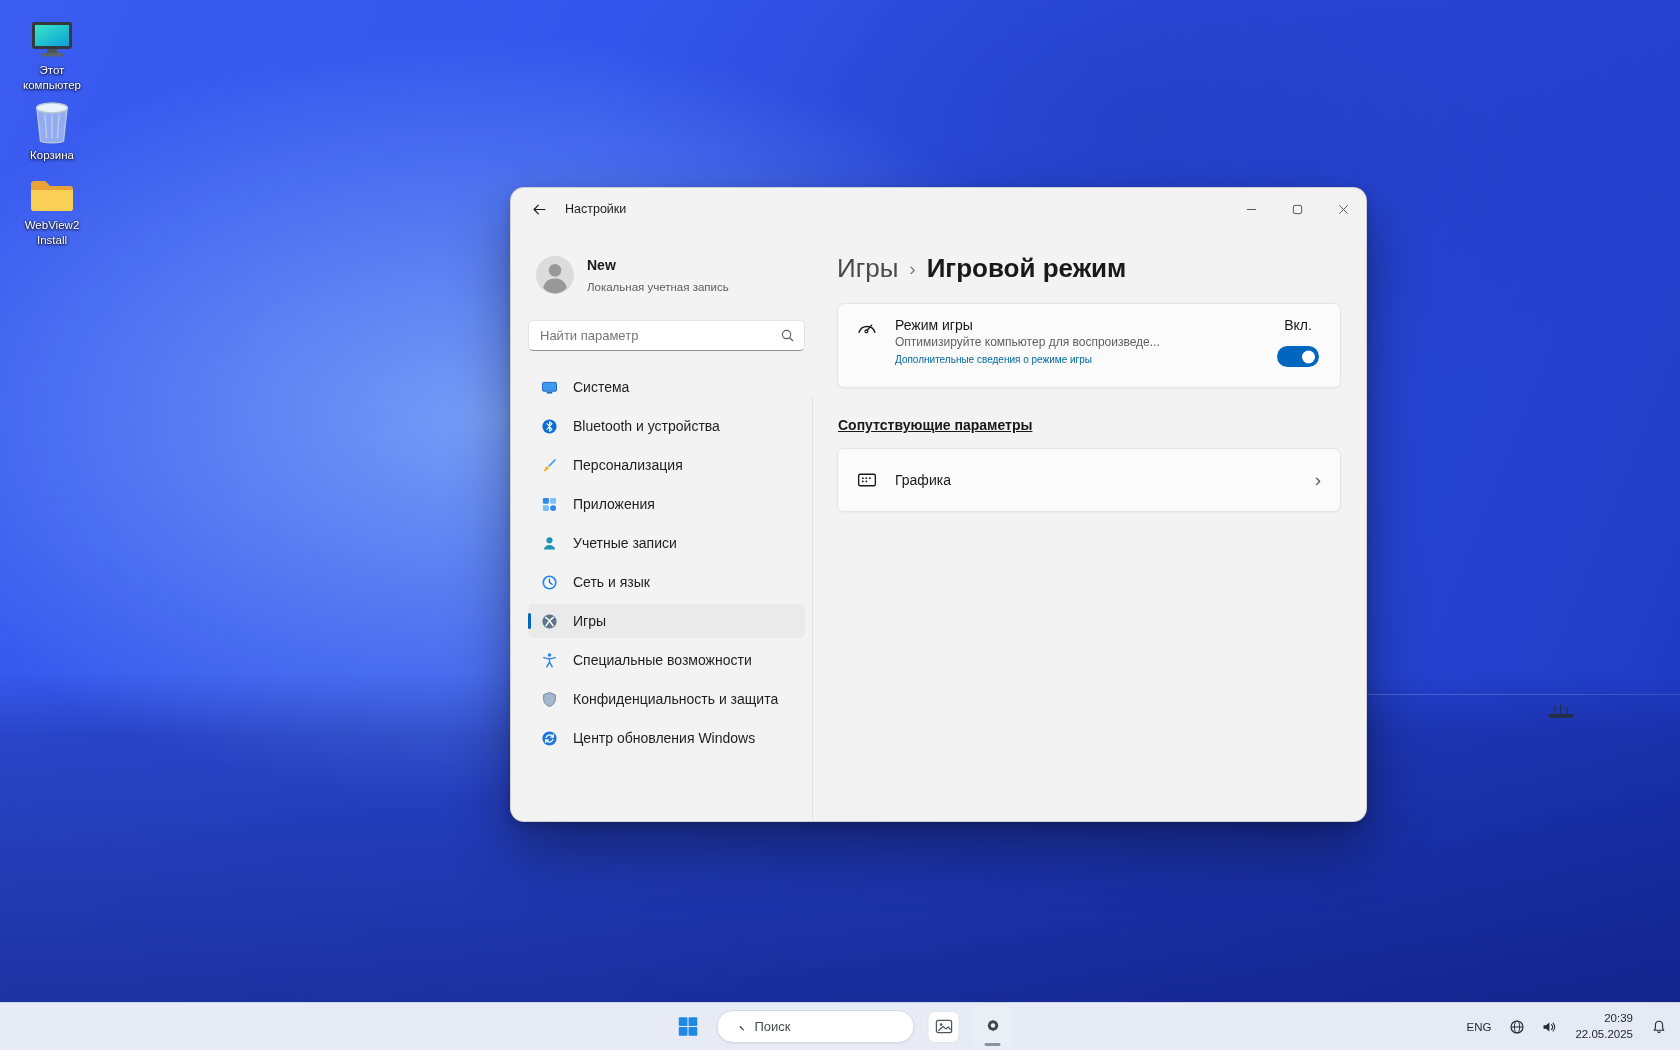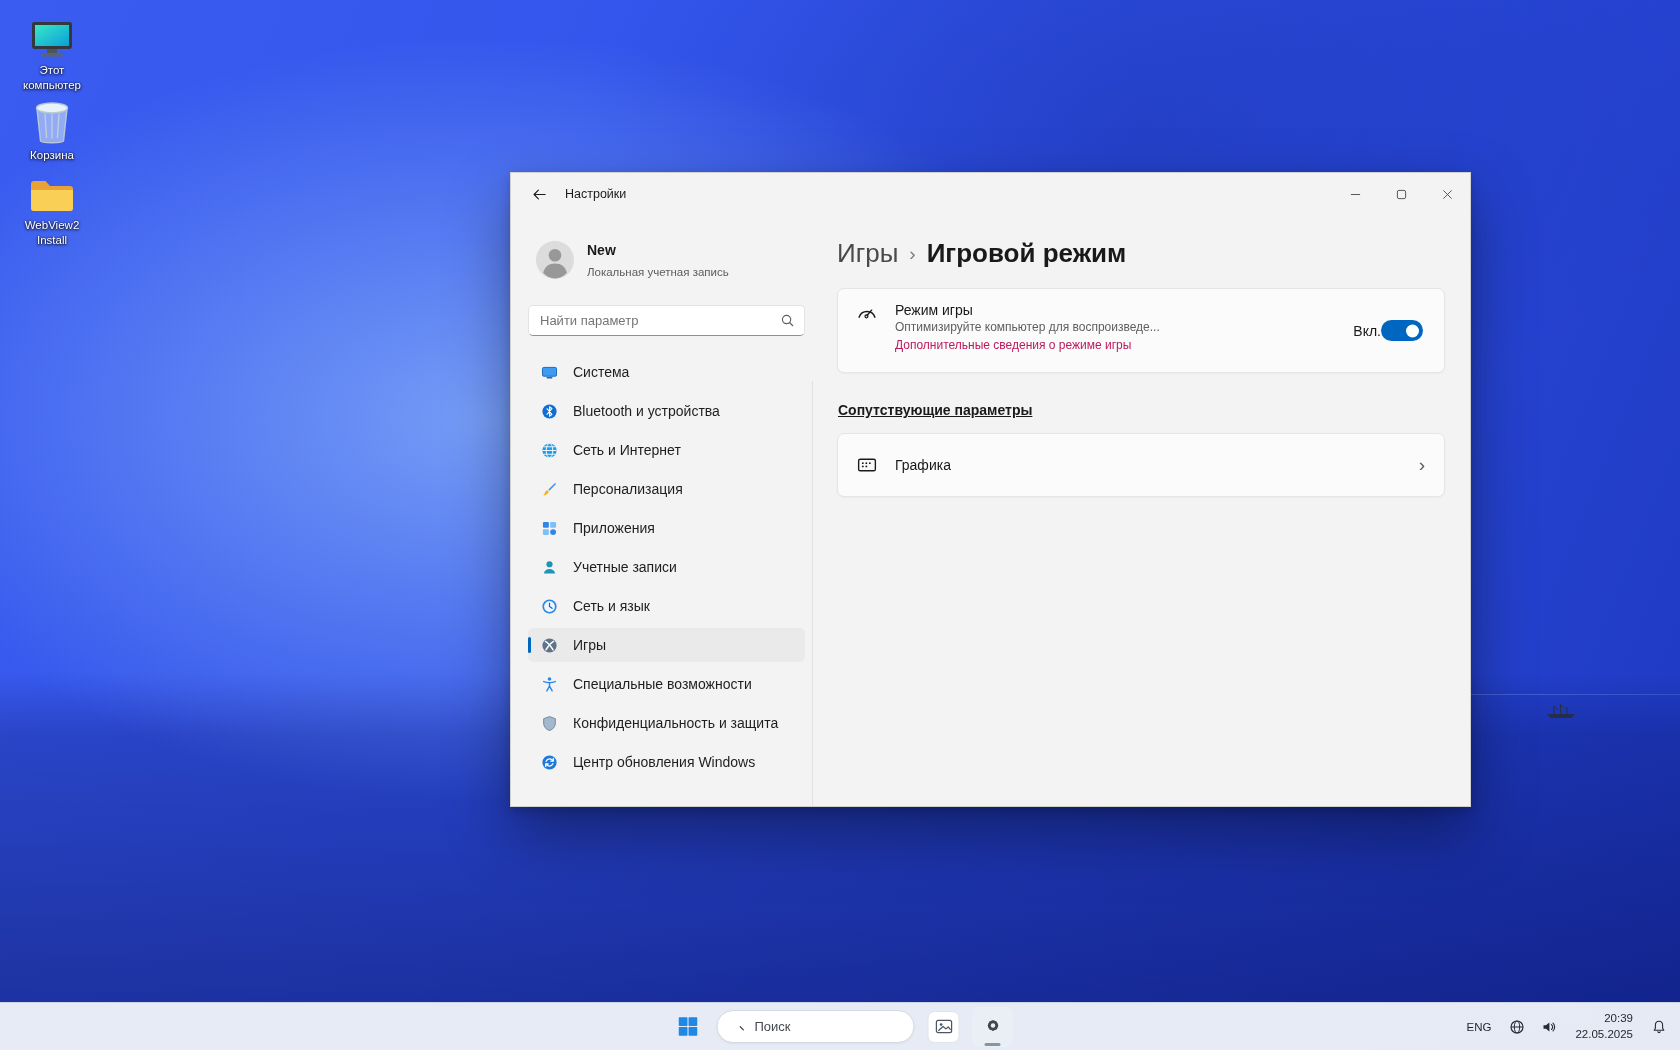--- a/index.html
+++ b/index.html
@@ -19,22 +19,22 @@
   .ship{ position:absolute; left:1545px; top:702px; width:32px; height:18px; opacity:.85; }
 
   
   .desktop-icons{ position:absolute; top:10px; left:8px; width:88px; display:flex; flex-direction:column; }
   .desktop-icon{ display:flex; flex-direction:column; align-items:center; gap:3px; padding:2px; border-radius:4px; }
   .di-img{ height:48px; display:flex; align-items:flex-end; justify-content:center; }
   .di-label{ color:#fff; font-size:11.5px; line-height:1.3; text-align:center;
     text-shadow:0 1px 3px rgba(0,0,0,.95), 0 0 2px rgba(0,0,0,.7); max-width:84px; }
 
   
-  .win{ position:absolute; left:510px; top:172px; width:961px; height:635px; background:#f3f3f3;
-    border:1px solid rgba(0,0,0,.14); border-radius:0; overflow:hidden;
+  .win{ position:absolute; left:510px; top:187px; width:857px; height:635px; background:#f3f3f3;
+    border:1px solid rgba(0,0,0,.14); border-radius:14px; overflow:hidden;
     box-shadow:0 26px 58px rgba(0,0,0,.38), 0 4px 10px rgba(0,0,0,.18);
     display:flex; flex-direction:column; }
   .titlebar{ height:42px; flex:none; display:flex; align-items:center; padding-left:12px; }
   .back-btn{ width:32px; height:30px; border:none; background:transparent; border-radius:5px;
     display:flex; align-items:center; justify-content:center; cursor:pointer; }
   .win-title{ font-size:12.5px; color:#1b1b1b; margin-left:10px; }
   .win-controls{ margin-left:auto; display:flex; height:100%; }
   .win-ctl{ width:46px; height:100%; border:none; background:transparent; display:flex; align-items:center; justify-content:center; cursor:pointer; }
 
   .win-body{ flex:1; display:flex; min-height:0; }
@@ -67,22 +67,22 @@
   .bc-parent{ color:#4a4a4a; font-weight:400; cursor:pointer; }
   .bc-sep{ color:#7a7a7a; font-size:19px; padding-top:3px; }
   .bc-current{ color:#191919; font-weight:700; }
 
   .card{ background:#fbfbfb; border:1px solid #e5e5e5; border-radius:7px; box-shadow:0 1px 2px rgba(0,0,0,.035); }
   .gm-card{ margin-top:16px; min-height:85px; display:flex; padding:13px 21px 13px 18px; }
   .card-ico{ width:22px; height:22px; flex:none; margin-right:17px; display:flex; }
   .gm-text{ flex:1; min-width:0; }
   .gm-title{ font-size:14px; color:#191919; }
   .gm-desc{ font-size:12px; color:#5f5f5f; margin-top:2px; white-space:nowrap; }
-  .gm-link{ font-size:12px; color:#be185d; margin-top:4px; display:inline-block; cursor:pointer; text-decoration:none; }
-  .gm-right{ display:flex; align-items:center; margin-left:14px; }
+  .gm-link{ font-size:10px; color:#0369a1; margin-top:4px; display:inline-block; cursor:pointer; text-decoration:none; }
+  .gm-right{ display:flex; align-items:center; gap:13px; margin-left:14px;flex-direction:column; }
   .gm-state{ font-size:14px; color:#191919; }
   .toggle{ width:42px; height:21px; border-radius:11px; background:#0067c0; position:relative; cursor:pointer; flex:none; }
   .toggle .knob{ position:absolute; right:4px; top:50%; transform:translateY(-50%); width:13px; height:13px; border-radius:50%; background:#fff; }
 
   .related-h{ margin:29px 0 0 1px; font-size:14px; font-weight:700; color:#191919;text-decoration:underline; }
   .g-card{ margin-top:15px; height:64px; display:flex; align-items:center; padding:0 19px 0 18px; cursor:pointer; }
   .g-label{ font-size:14px; color:#191919; flex:1; }
   .g-chev{ color:#5c5c5c; font-size:19px; }
 
   
@@ -225,30 +225,20 @@
                 <svg viewBox="0 0 16 16">
                   <circle cx="8" cy="8" r="6.7" fill="#0d6ed6"></circle>
                   <path d="M5.6 5.4 L10.3 10.6 L8.1 12.5 V3.5 L10.3 5.4 L5.6 10.6" fill="none" stroke="#fff" stroke-width="1.05" stroke-linejoin="round" stroke-linecap="round"></path>
                 </svg>
               </span>
             <span>Bluetooth и устройства</span>
           </div>
           <div class="nav-item">
             <span class="nav-ico">
                 <svg viewBox="0 0 16 16">
-                  <circle cx="8" cy="8" r="6.7" fill="#1f9be8"></circle>
-                  <ellipse cx="8" cy="8" rx="3.1" ry="6.7" fill="none" stroke="#fff" stroke-width="0.85"></ellipse>
-                  <path d="M1.4 8 h13.2 M2.5 4.5 h11 M2.5 11.5 h11" stroke="#fff" stroke-width="0.85"></path>
-                </svg>
-              </span>
-            <span>Сеть и Интернет</span>
-          </div>
-          <div class="nav-item">
-            <span class="nav-ico">
-                <svg viewBox="0 0 16 16">
                   <path d="M13.1 1.8 L14.2 2.9 L8 9.1 L6.9 8 Z" fill="#3f9bef"></path>
                   <path d="M6.3 8.6 L7.4 9.7 C7 11.6 5.2 13.2 2.2 13.7 C3.4 12.3 3.9 10.8 4.4 9.5 Z" fill="#f5b31b"></path>
                 </svg>
               </span>
             <span>Персонализация</span>
           </div>
           <div class="nav-item">
             <span class="nav-ico">
                 <svg viewBox="0 0 16 16">
                   <rect x="1.8" y="1.8" width="5.6" height="5.6" rx="1" fill="#2f86e8"></rect>

